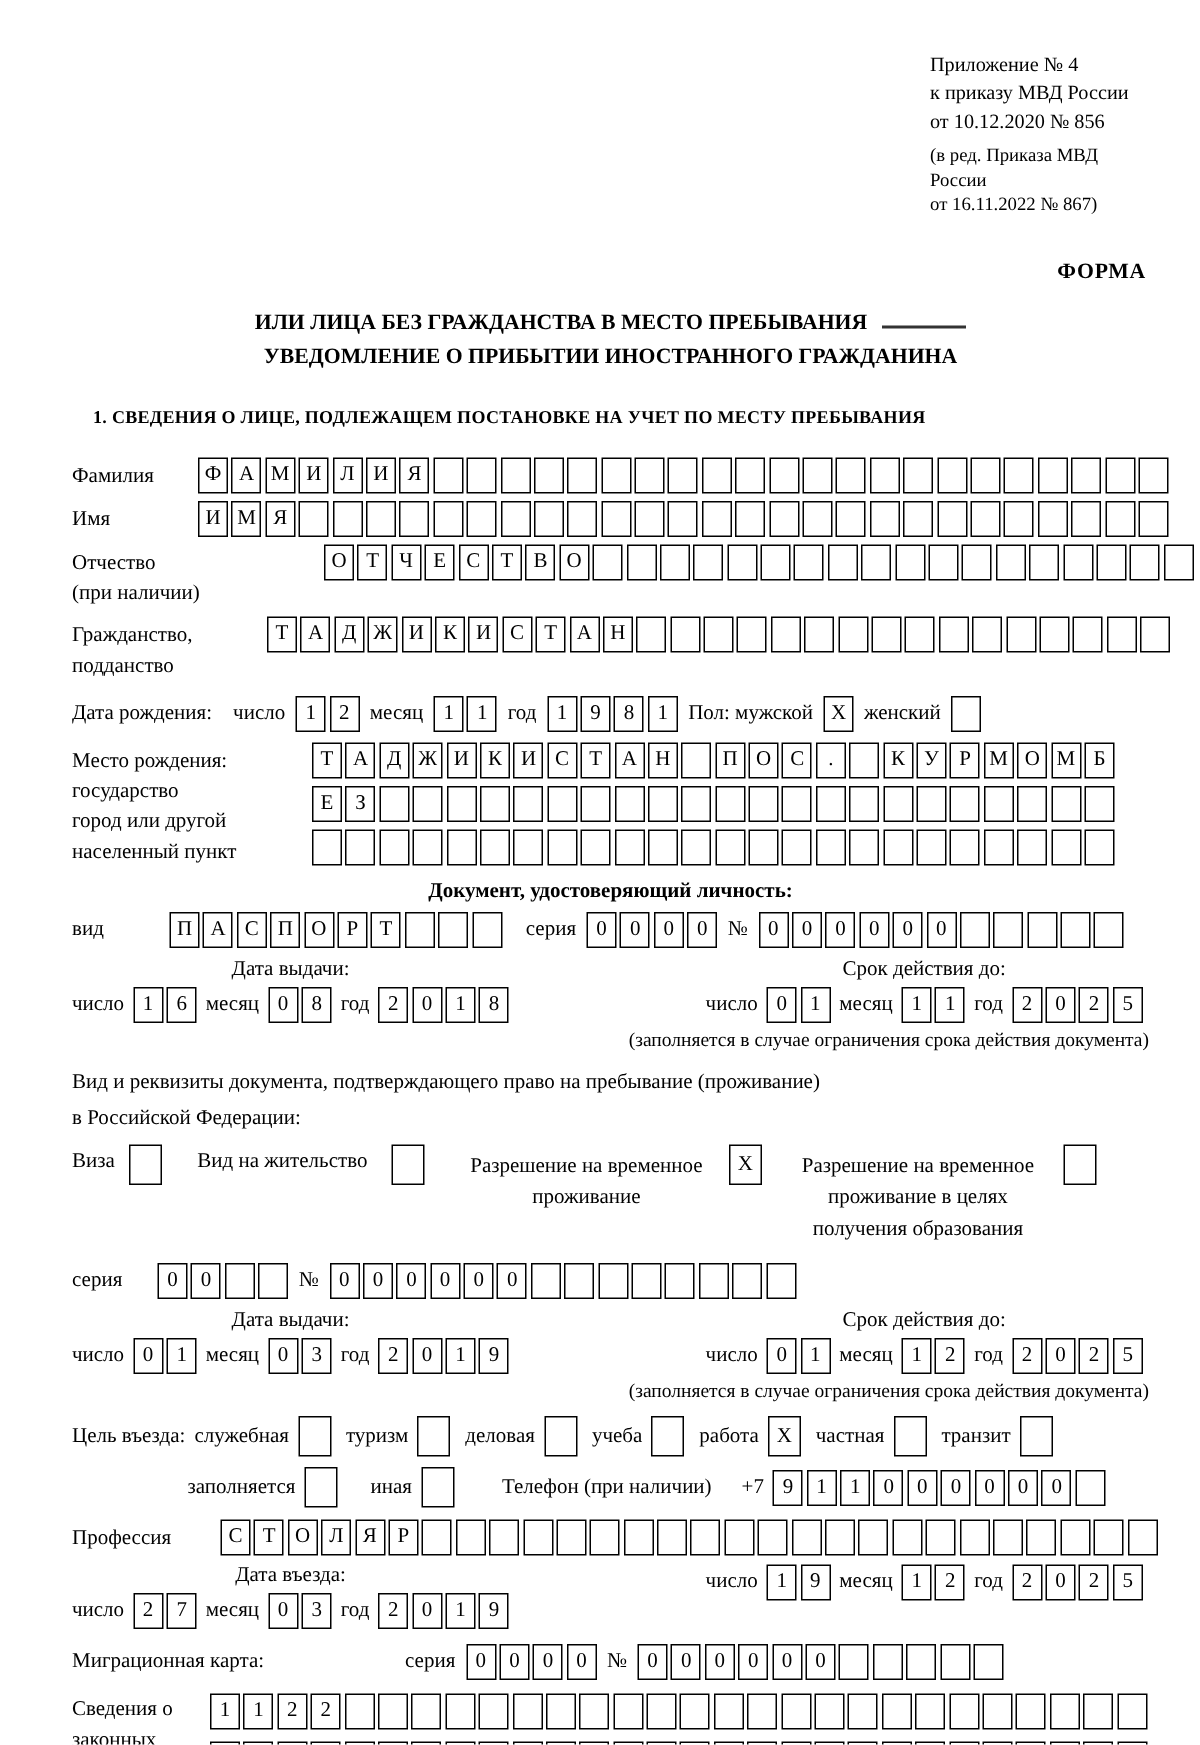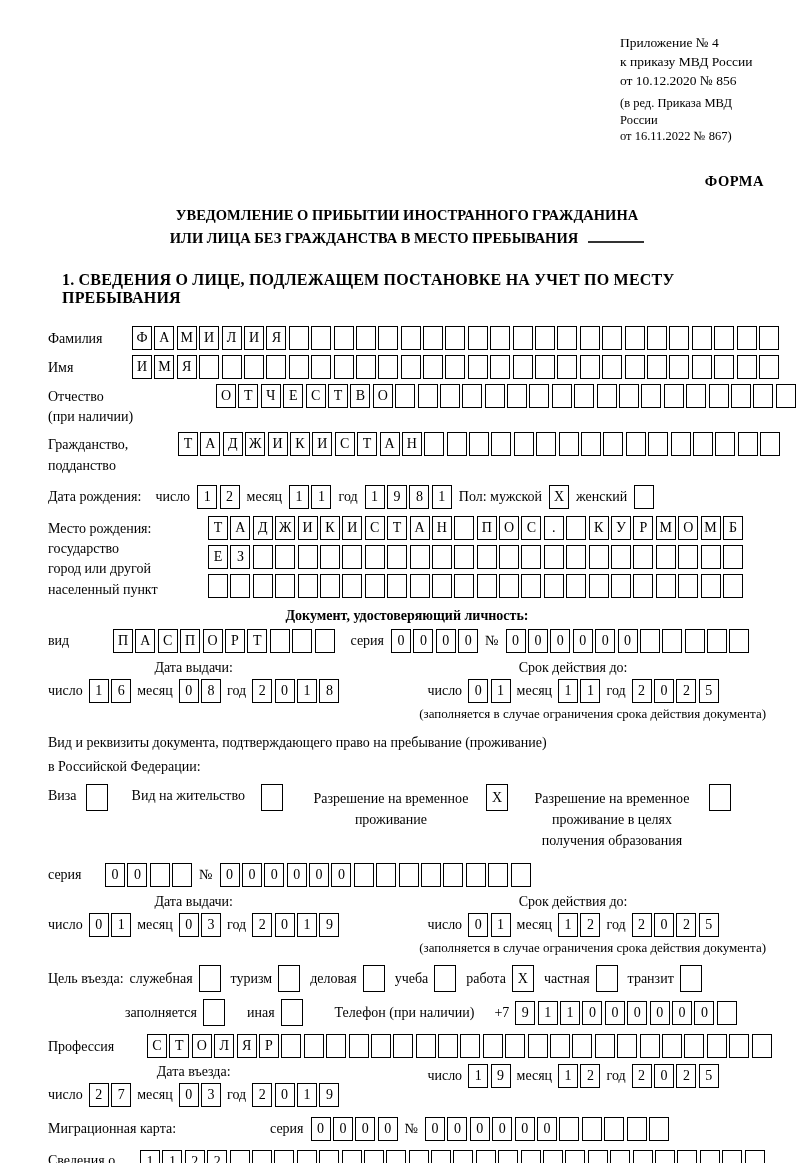--- a/index.html
+++ b/index.html
@@ -7,41 +7,41 @@
     font-family:"Liberation Serif","DejaVu Serif",serif; font-size:14px; overflow:hidden; }
   .page { padding:34px 34px 0 48px; }
 
   .annex { margin-left:572px; font-size:13.5px; line-height:1.4; }
   .annex-note { margin-left:572px; font-size:12.5px; line-height:1.35; margin-top:4px; }
   .forma { text-align:right; font-weight:bold; font-size:14.5px; margin:28px 2px 14px 0; letter-spacing:.5px; }
 
   .title { text-align:center; font-weight:bold; font-size:14.5px; line-height:1.6; }
   .blank-underline { display:inline-block; width:56px; border-bottom:2px solid #333; margin-left:10px; vertical-align:baseline; }
 
-  .section-heading { font-weight:bold; font-size:16px; margin:20px 0 19px 14px; letter-spacing:.2px; }
+  .section-heading { font-weight:bold; font-size:12px; margin:20px 0 19px 14px; letter-spacing:.2px; }
 
   .cells { display:flex; gap:2.4px; flex:0 0 auto; }
   .cell { flex:0 0 auto; width:20px; height:24px; border:1.6px solid #000;
     display:flex; align-items:center; justify-content:center; font-size:14px; background:#fff; }
   .box .cell { width:22px; height:27px; }
 
   .frow { display:flex; align-items:flex-start; margin-bottom:5px; }
   .flabel { flex:0 0 auto; padding-top:3px; line-height:1.45; }
   .w-name { width:84px; } .w-patr { width:168px; } .w-cit { width:130px; }
   .w-place { width:160px; } .w-prof { width:99px; } .w-mc { width:208px; } .w-reps { width:92px; }
 
   .inline-row { display:flex; align-items:center; margin:9px 0 7px; }
   .inline-row .sl { margin:0 7px; white-space:nowrap; }
   .inline-row .sl:first-child { margin-left:0; }
 
   .rows-3 > .cells { margin-bottom:5px; }
 
   .doc-heading { text-align:center; font-weight:bold; font-size:14px; margin:3px 0 5px; }
 
-  .dp { display:flex; margin-top:6px; }
+  .dp { display:flex; margin-top:6px;gap:43px; }
   .dp-head { text-align:center; margin-bottom:3px; }
   .dp-cells { display:flex; align-items:center; }
   .dp-cells .sl { margin:0 6px; white-space:nowrap; }
   .dp-cells .sl:first-child { margin-left:0; }
   .dp-right { margin-left:88px; }
   .note-right { text-align:right; font-size:13px; margin:3px 0 9px; }
 
   .intro { line-height:1.7; margin-top:2px; }
 
   .opt-row { display:flex; align-items:flex-start; margin:6px 0 10px; }
@@ -64,22 +64,22 @@
     <div>к приказу МВД России</div>
     <div>от 10.12.2020 № 856</div>
   </div>
   <div class="annex-note">
     <div>(в ред. Приказа МВД России</div>
     <div>от 16.11.2022 № 867)</div>
   </div>
   <div class="forma">ФОРМА</div>
 
   <div class="title">
+    <div><span>ИЛИ ЛИЦА БЕЗ ГРАЖДАНСТВА В МЕСТО ПРЕБЫВАНИЯ</span><span class="blank-underline"></span></div>
     <div>УВЕДОМЛЕНИЕ О ПРИБЫТИИ ИНОСТРАННОГО ГРАЖДАНИНА</div>
-    <div><span>ИЛИ ЛИЦА БЕЗ ГРАЖДАНСТВА В МЕСТО ПРЕБЫВАНИЯ</span><span class="blank-underline"></span></div>
   </div>
 
   <div class="section-heading">1. СВЕДЕНИЯ О ЛИЦЕ, ПОДЛЕЖАЩЕМ ПОСТАНОВКЕ НА УЧЕТ ПО МЕСТУ ПРЕБЫВАНИЯ</div>
 
   <div class="frow">
     <div class="flabel w-name">Фамилия</div>
     <div class="cells">
         <span class="cell">Ф</span>
         <span class="cell">А</span>
         <span class="cell">М</span>

